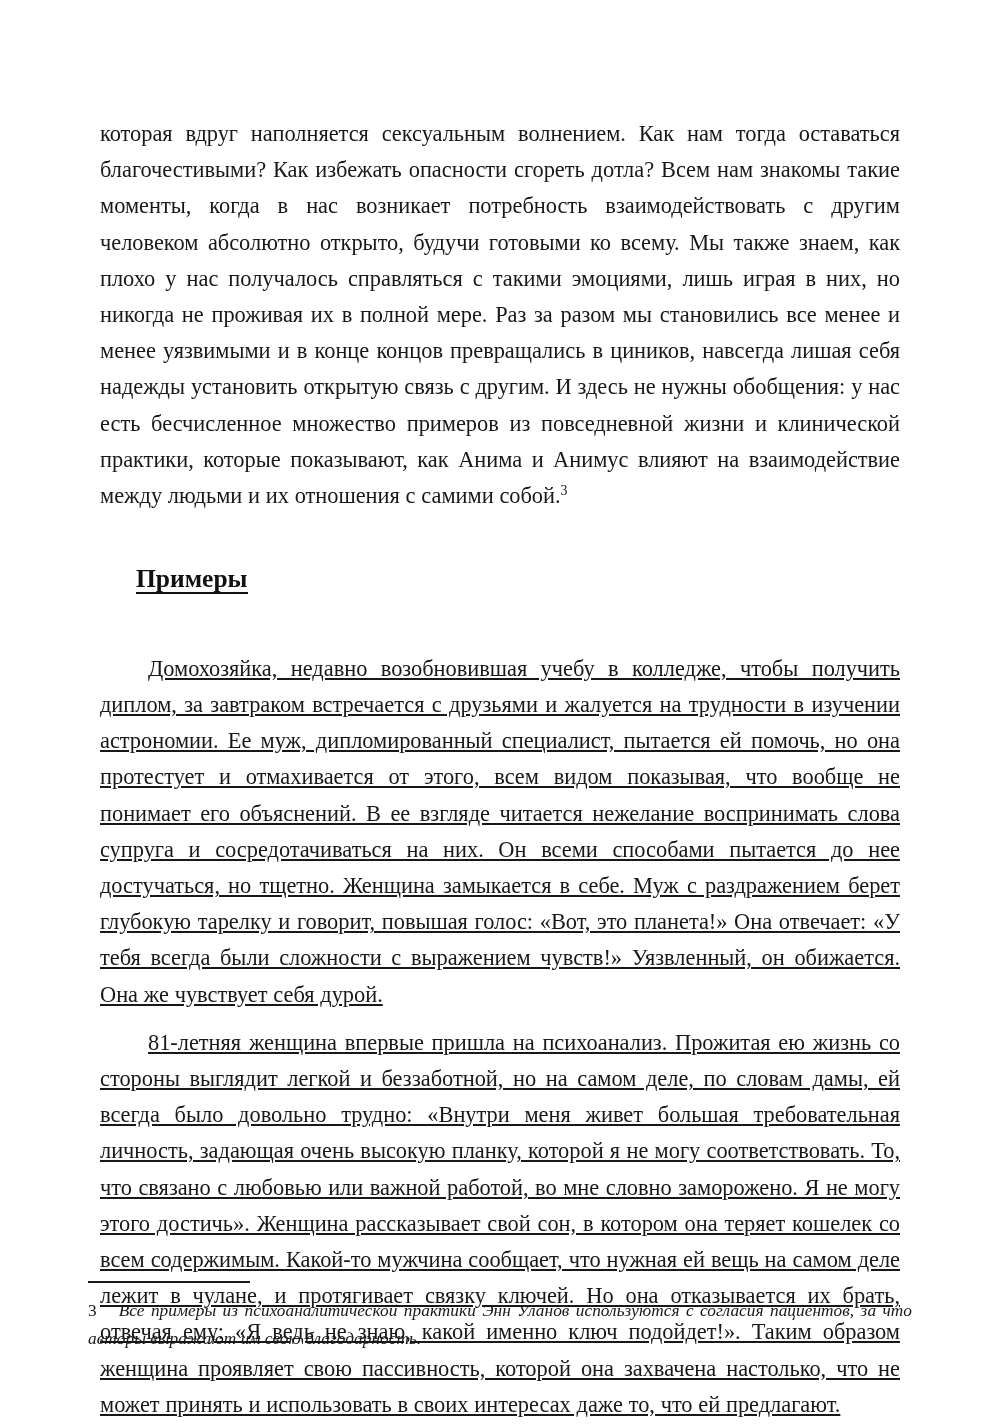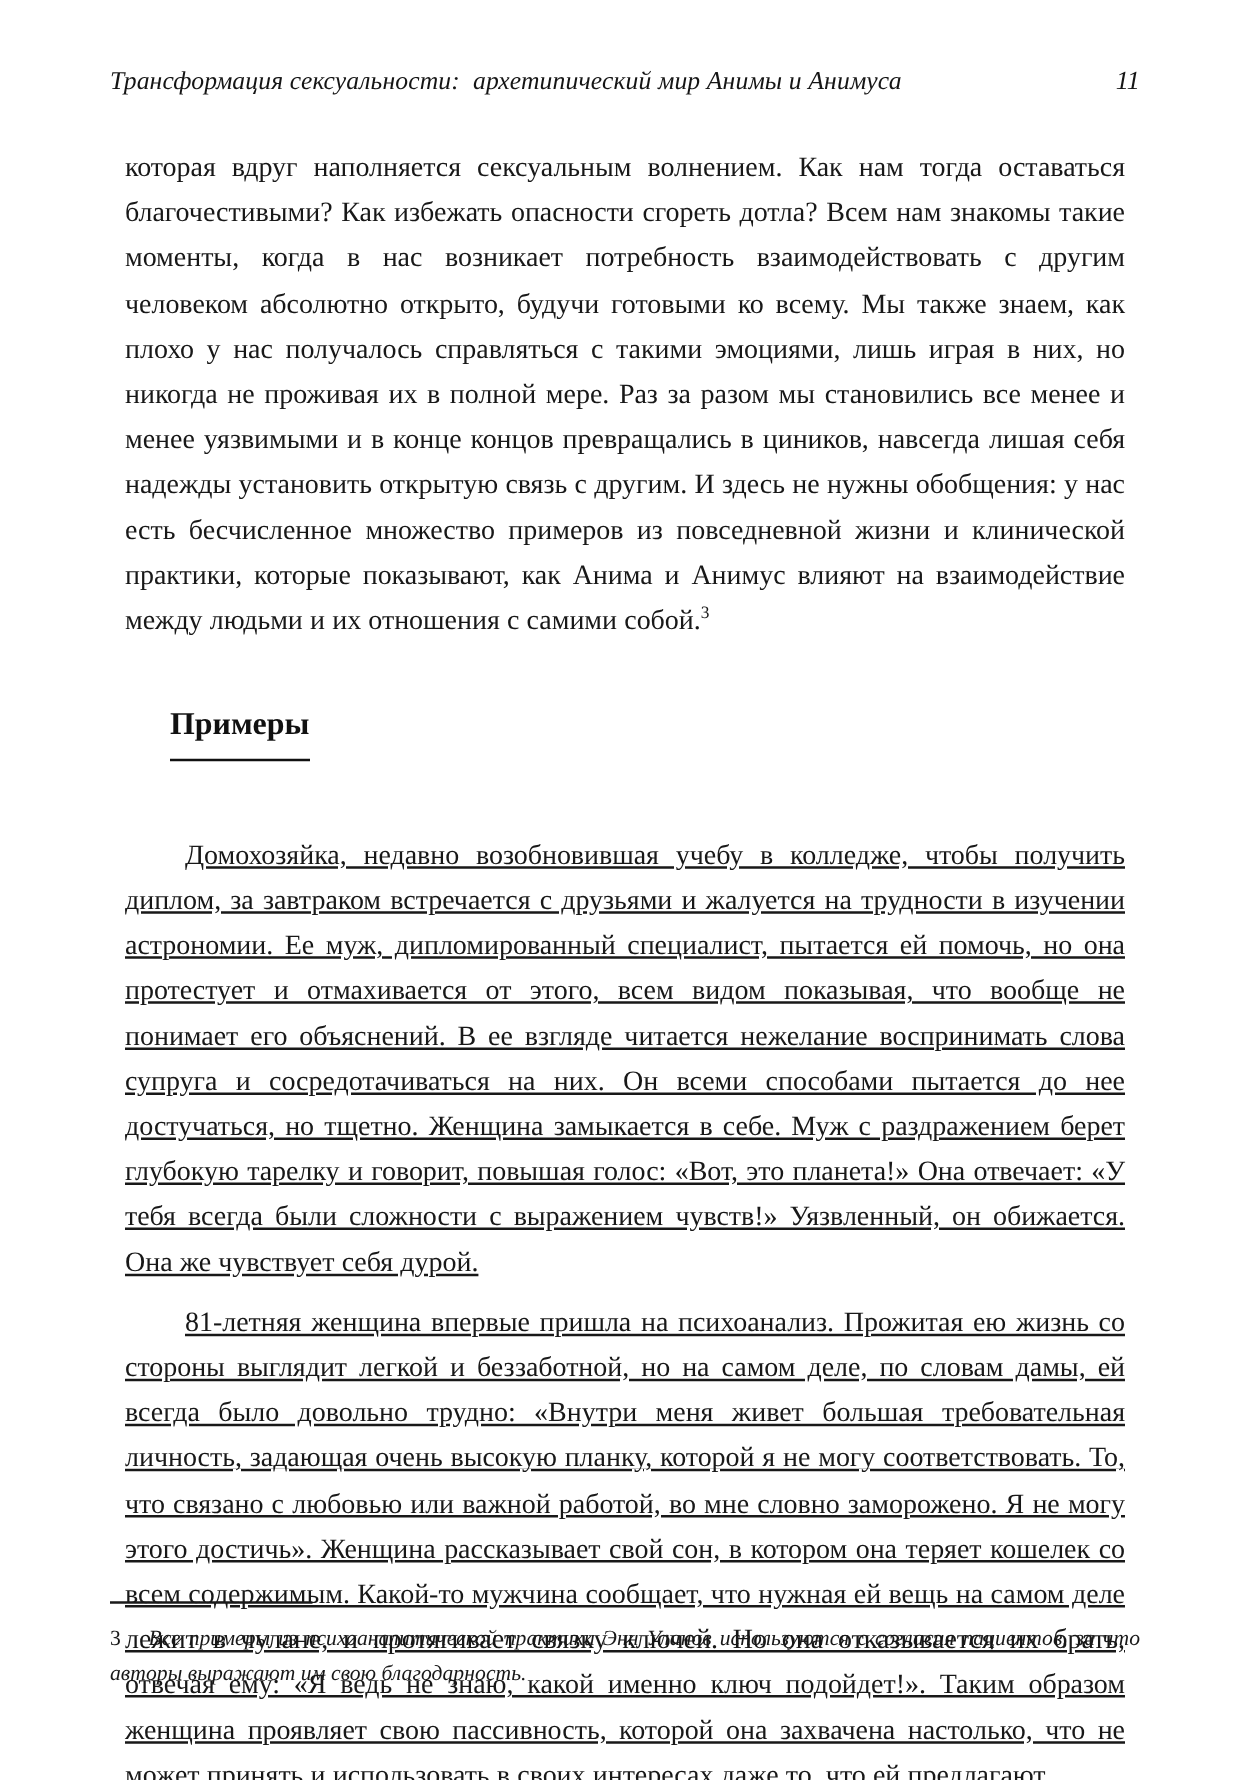--- a/index.html
+++ b/index.html
@@ -88,21 +88,21 @@
     padding-left: 48px;
     font-size: 25.5px;
     font-weight: bold;
     line-height: 1;
     color: #111111;
   }
 
   .section-heading span.u {
     display: inline-block;
     border-bottom: 2.6px solid #111111;
-    padding-bottom: 15px;
+    padding-bottom: 0;
   }
 
   .gap-before-heading { height: 40px; }
   .gap-after-heading  { height: 45px; }
 
   
   .footnote-block {
     position: absolute;
     left: 88px;
     top: 1281px;
@@ -129,24 +129,20 @@
   .footnote-text .fn-num {
     font-style: normal;
     margin-right: 22px;
   }
 </style>
 </head>
 <body>
 
 <div class="page">
 
-  <div class="running-head">
-    <div class="running-head-title">Трансформация сексуальности:  архетипический мир Анимы и Анимуса</div>
-    <div class="running-head-folio">11</div>
-  </div>
 
   <div class="text-column">
 
     <p class="body flush"><span>которая вдруг наполняется сексуальным волнением. Как нам тогда оставаться благочестивыми? Как избежать опасности сгореть дотла? Всем нам знакомы такие моменты, когда в нас возникает потребность взаимодействовать с другим человеком абсолютно открыто, будучи готовыми ко всему. Мы также знаем, как плохо у нас получалось справляться с такими эмоциями, лишь играя в них, но никогда не проживая их в полной мере. Раз за разом мы становились все менее и менее уязвимыми и в конце концов превращались в циников, навсегда лишая себя надежды установить открытую связь с другим. И здесь не нужны обобщения: у нас есть бесчисленное множество примеров из повседневной жизни и клинической практики, которые показывают, как Анима и Анимус влияют на взаимодействие между людьми и их отношения с самими собой.</span><sup class="fn-ref">3</sup></p>
 
     <div class="gap-before-heading"></div>
 
     <h2 class="section-heading"><span class="u">Примеры</span></h2>
 
     <div class="gap-after-heading"></div>

